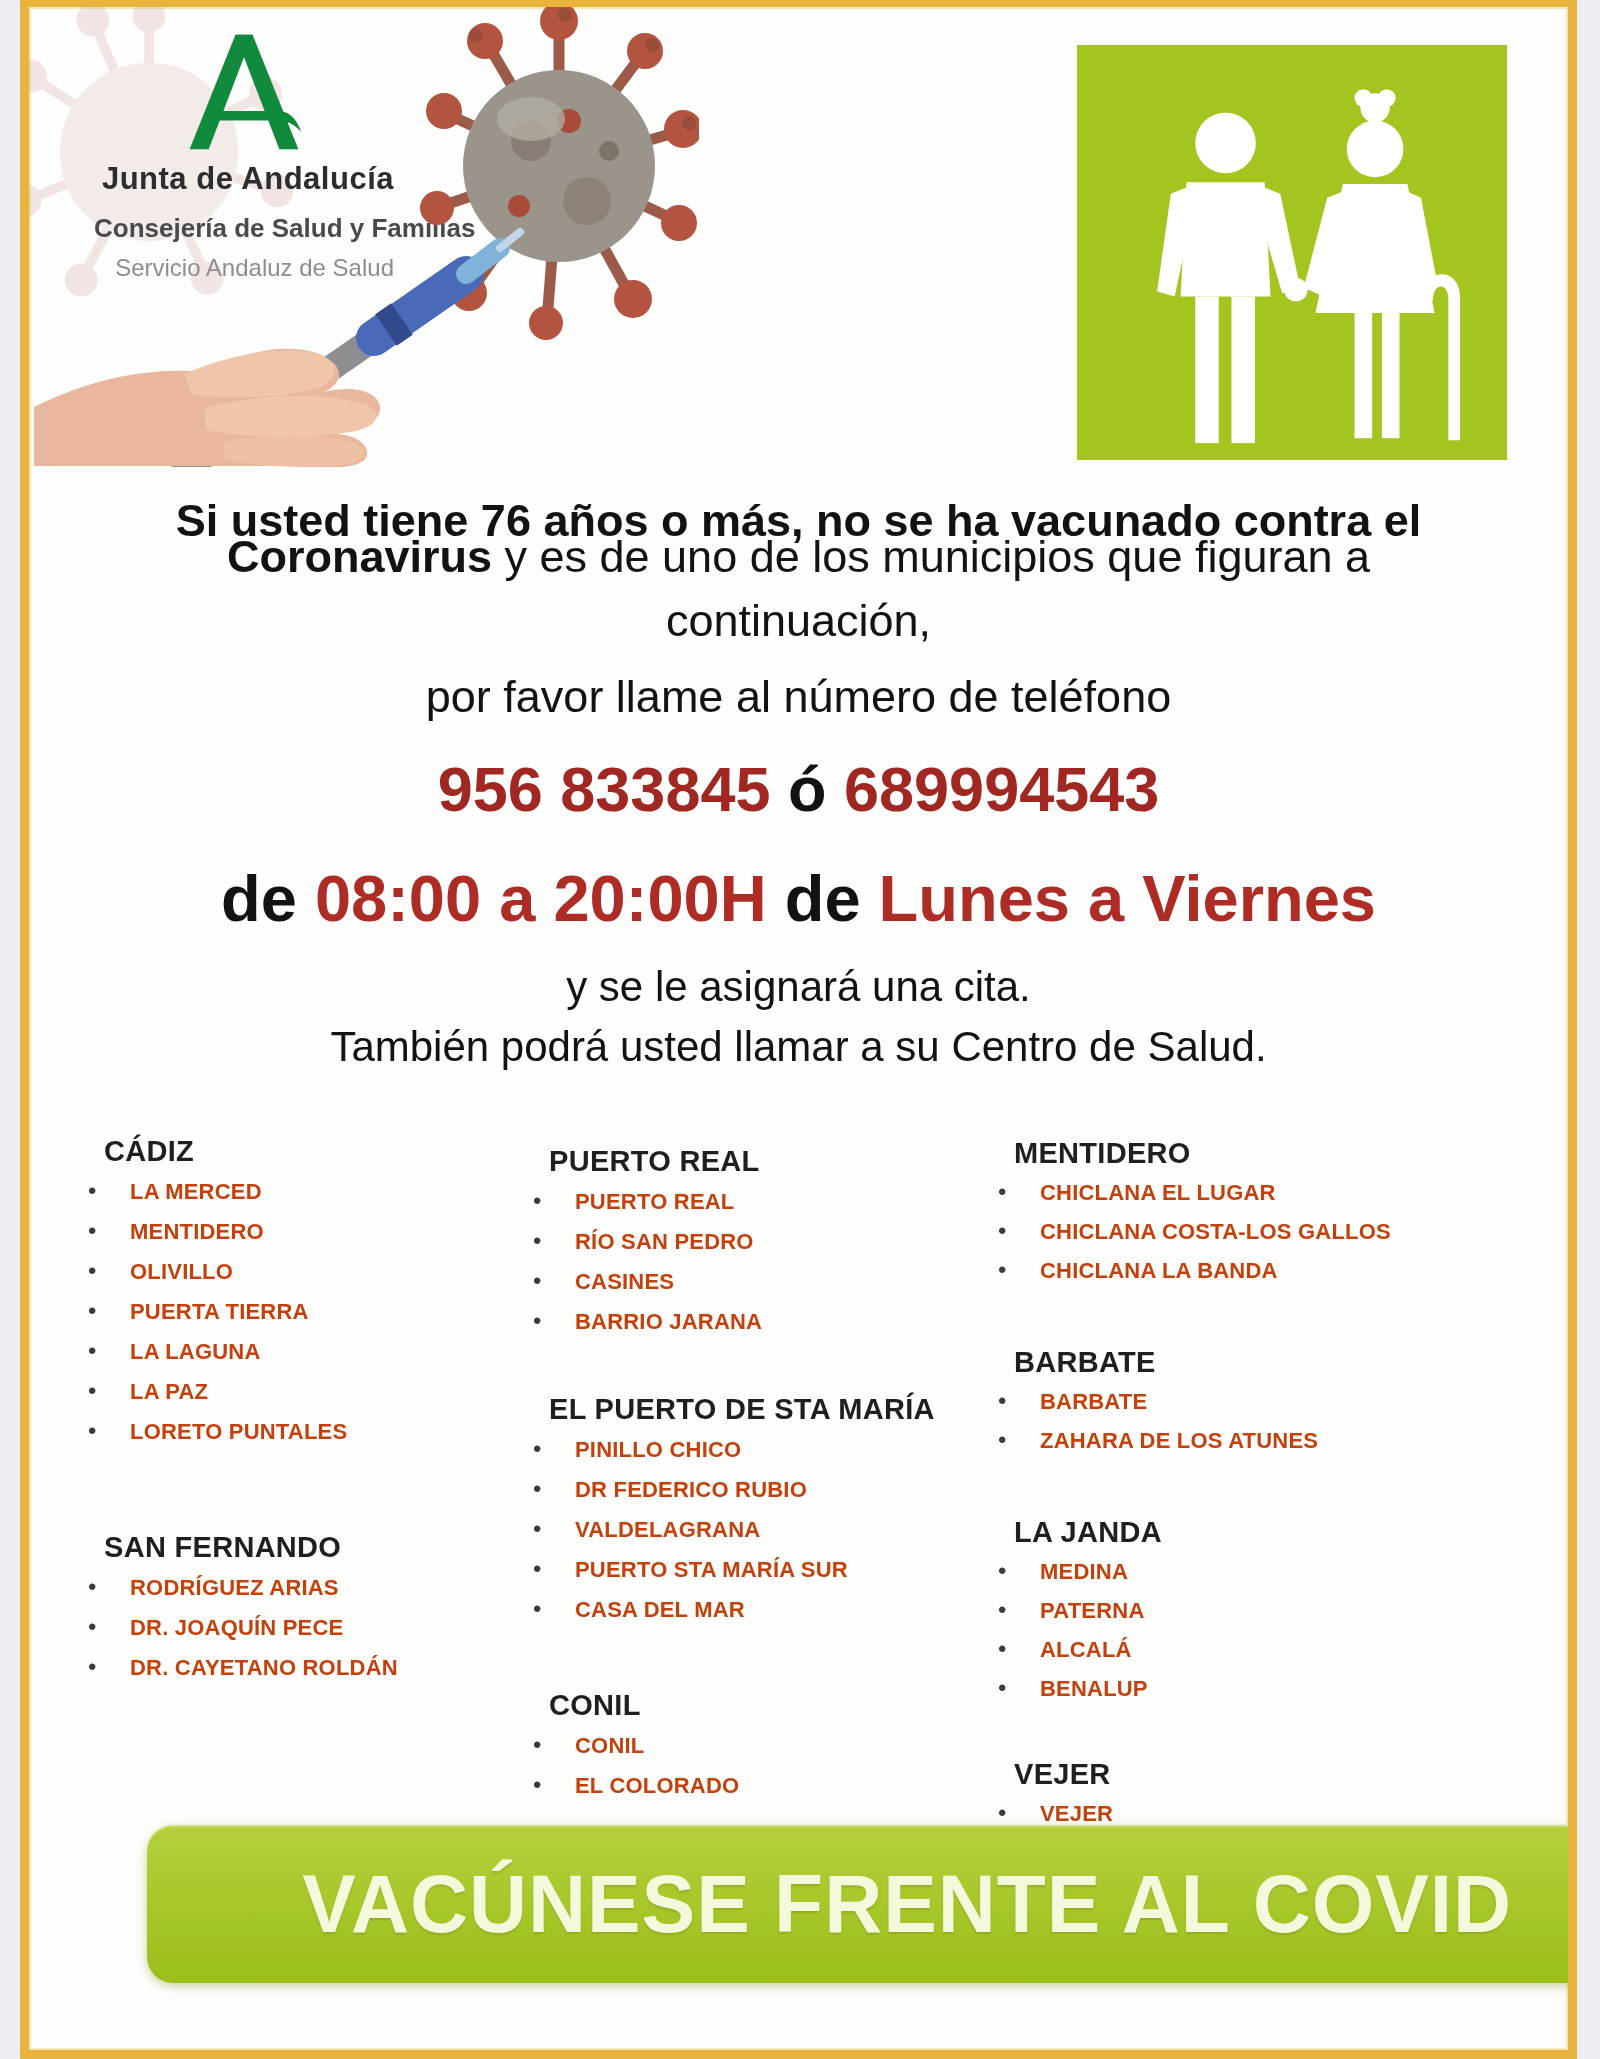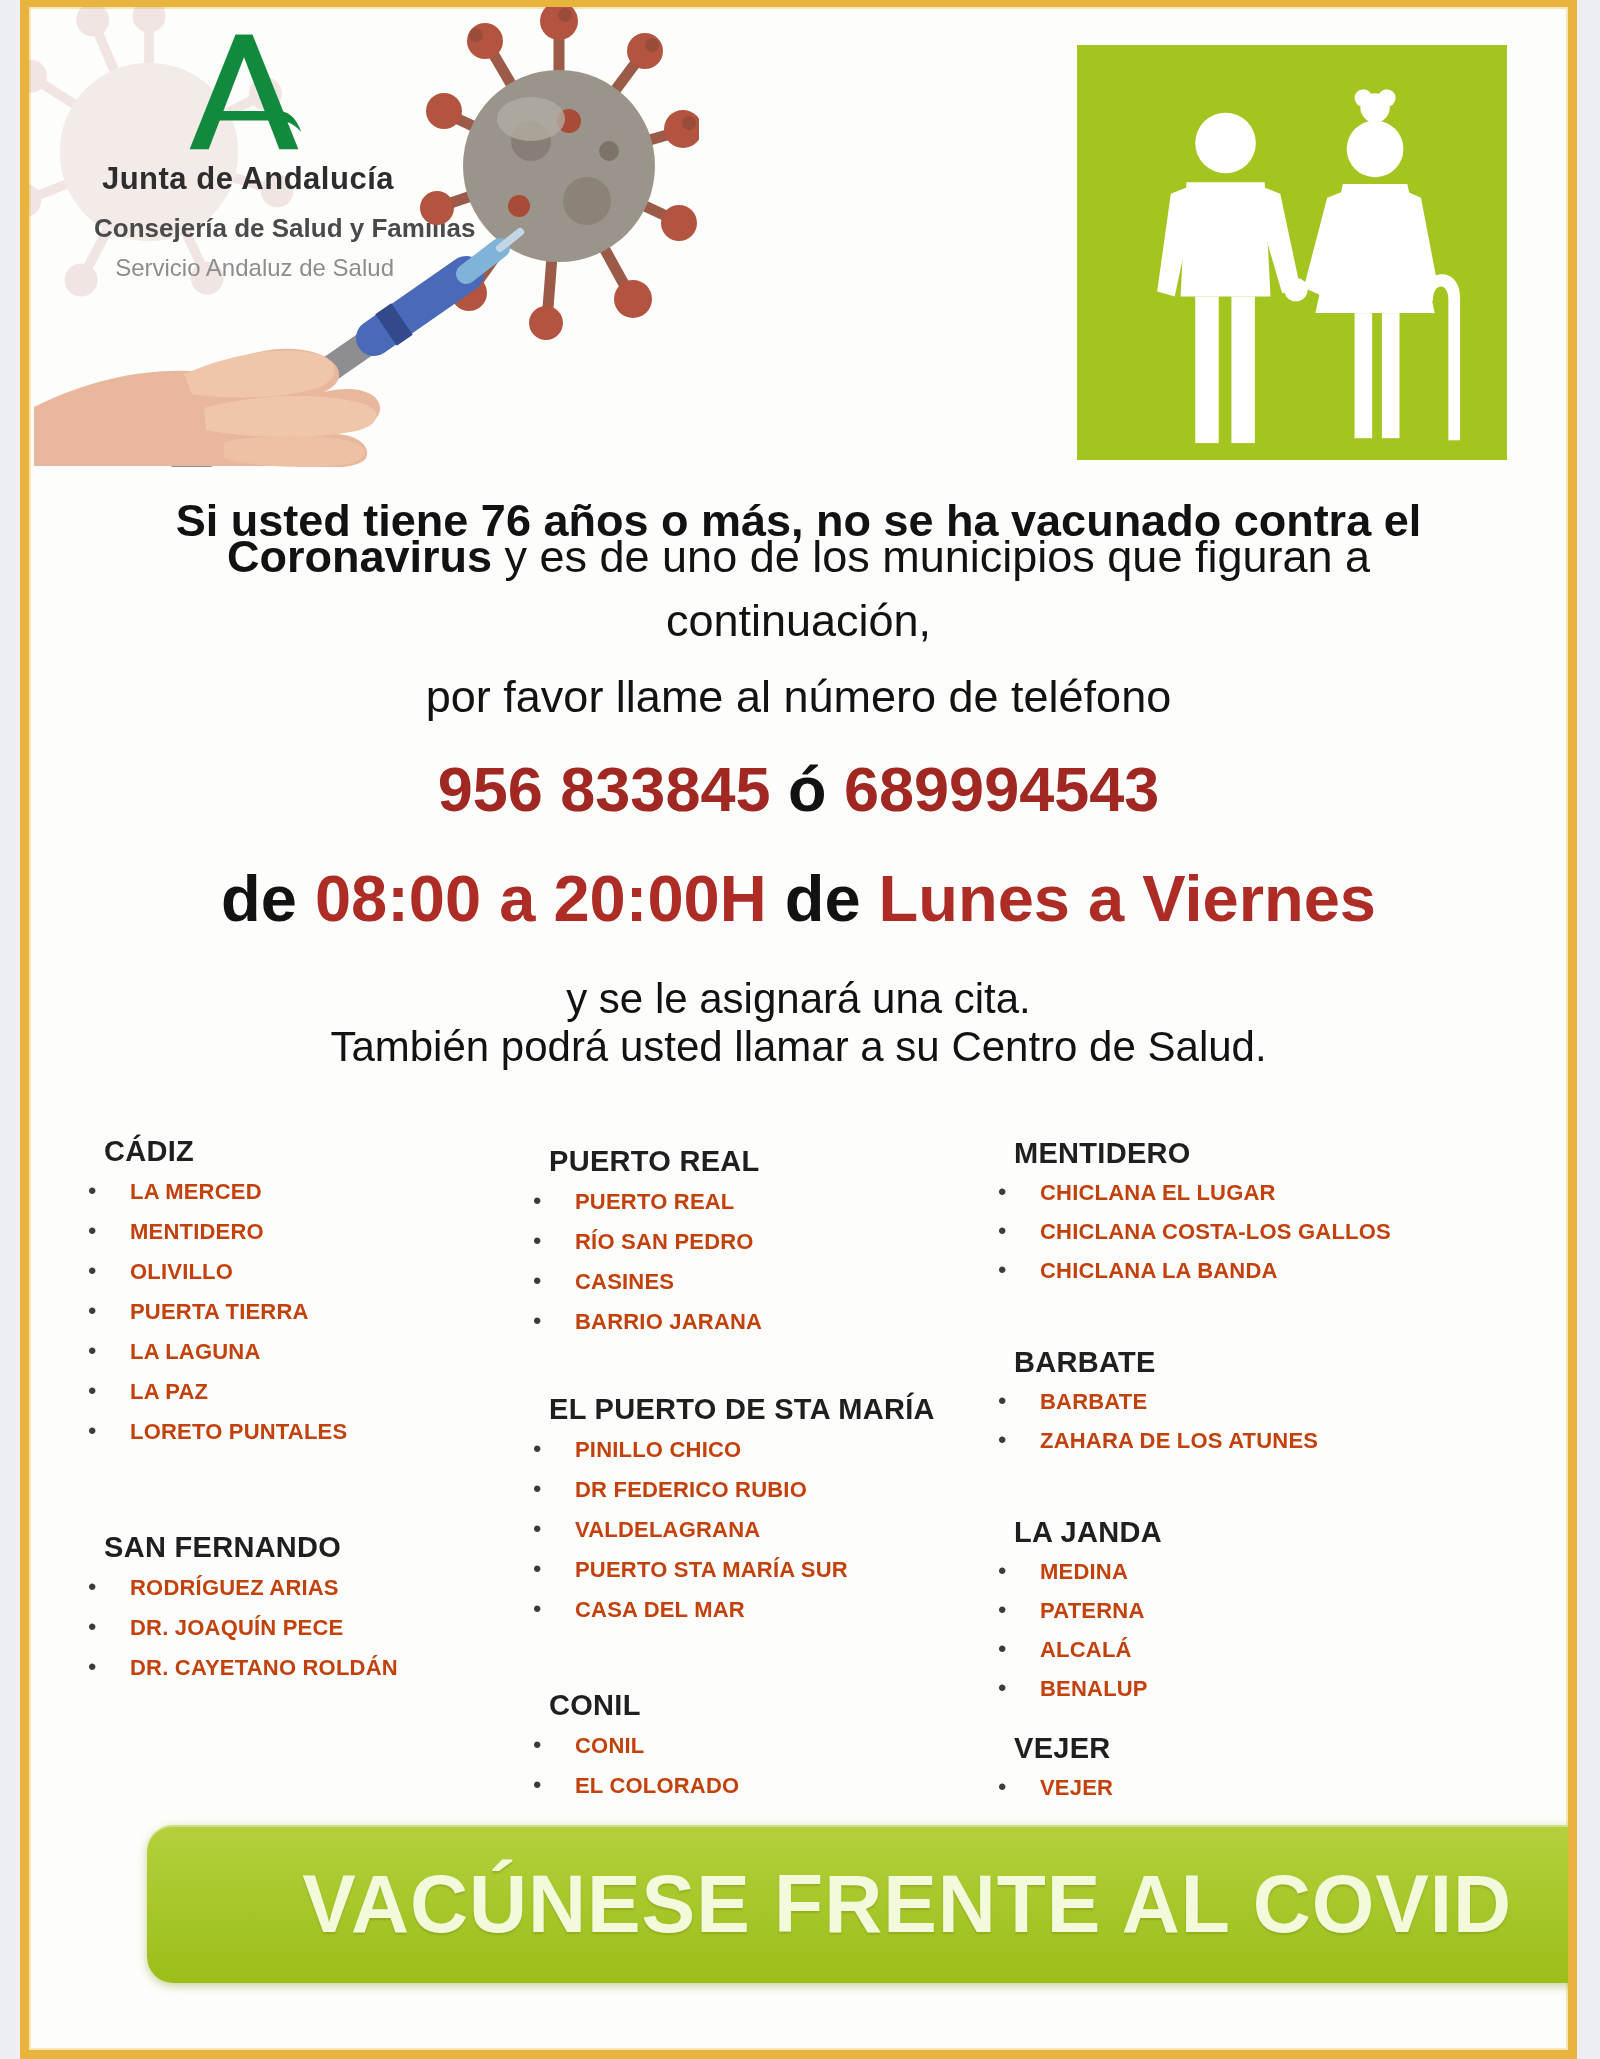--- a/index.html
+++ b/index.html
@@ -41,40 +41,40 @@
   .msg{position:absolute;left:0;width:100%;text-align:center;color:#121212;white-space:nowrap;}
   .m1{top:460px;font-size:45px;font-weight:bold;margin-top:28px;}
   .m2{top:524px;font-size:45px;}
   .m2 b{font-weight:bold;}
   .m3{top:588px;font-size:45px;}
   .m4{top:664px;font-size:45px;}
   .phone-line{top:746px;font-size:63px;font-weight:bold;}
   .phone-line .red{color:var(--phone-red);}
   .hours-line{top:854px;font-size:65px;font-weight:bold;}
   .hours-line .red{color:var(--schedule-red);}
-  .m5{top:956px;font-size:42px;margin-top:12px;}
+  .m5{top:956px;font-size:42px;}
   .m6{top:1016px;font-size:42px;}
   
   .col{position:absolute;top:1118px;}
   .col1{left:45px;width:440px;padding-top:6px;}
   .col2{left:490px;width:465px;padding-top:16px;}
   .col3{left:955px;width:565px;padding-top:8px;}
   .group-title{
     font-size:29px;font-weight:bold;color:#1f1f1f;margin-left:30px;
     line-height:40px;letter-spacing:.3px;
   }
   .item{display:flex;align-items:baseline;line-height:39px;}
   .col3 .item{line-height:38px;}
   .bullet{width:56px;text-align:left;padding-left:14px;font-size:24px;color:#3c3c3c;flex:none;}
   .item-text{font-size:22px;color:#c2410c;letter-spacing:.2px;white-space:nowrap;font-weight:bold;}
   .col .group + .group{margin-top:48px;}
   .col1 .group + .group{margin-top:76px;}
   .col2 .group:nth-child(3){margin-top:56px;}
   .col3 .group + .group{margin-top:52px;}
-  .col3 .group:nth-child(4){margin-top:20px;}
+  .col3 .group:nth-child(4){margin-top:46px;}
   
   .banner{
     position:absolute;left:118px;top:1818px;width:1520px;height:158px;
     background:linear-gradient(180deg,#b4d03d 0%,var(--banner-green) 45%,#9cbe1a 100%);
     border-radius:26px;
     box-shadow:0 3px 10px rgba(140,160,40,.45), inset 0 2px 0 rgba(255,255,255,.35);
     display:flex;align-items:center;justify-content:center;
   }
   .banner-text{
     font-size:82px;font-weight:bold;color:#f2fadb;

